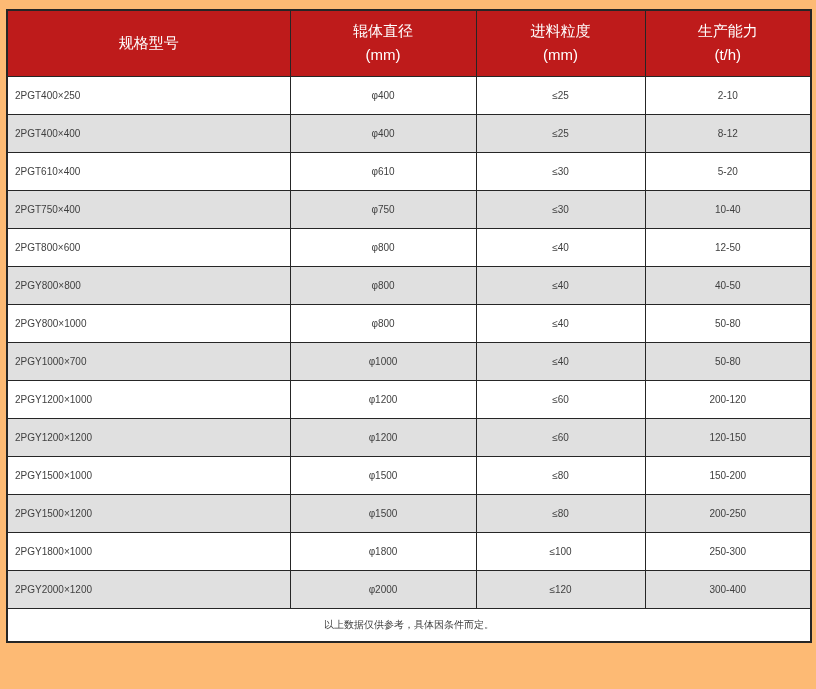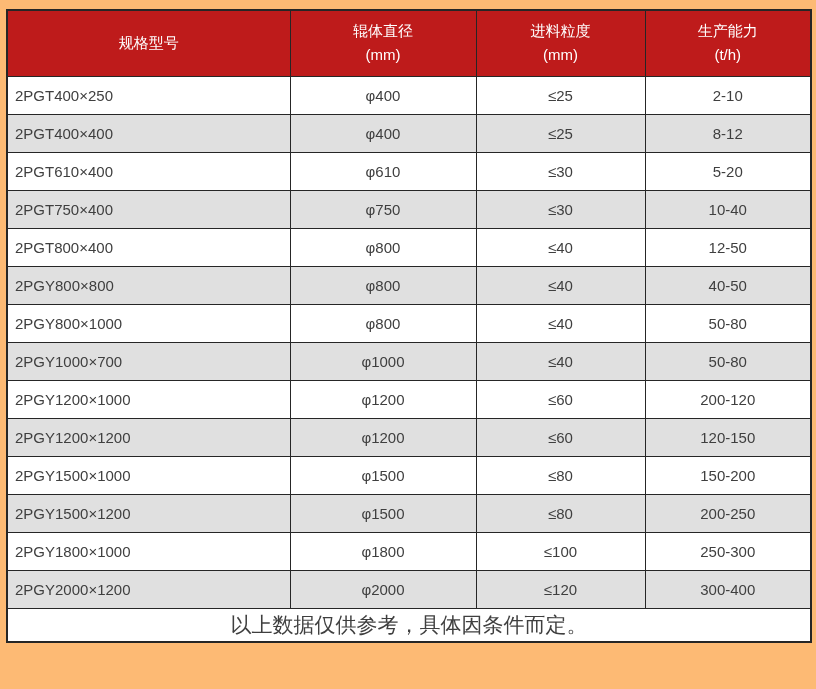--- a/index.html
+++ b/index.html
@@ -44,36 +44,36 @@
     height: 66px;
     padding: 4px 6px;
   }
   .hdr-label, .hdr-unit {
     display: block;
     line-height: 24px;
   }
   .hdr-unit:empty { display: none; }
   .spec-table tbody td {
     height: 38px;
-    font-size: 15px;
+    font-size: 10px;
     color: var(--body-text);
     text-align: center;
     padding: 0 8px;
     background: var(--row-bg);
   }
   .spec-table tbody tr:nth-child(even) td {
     background: var(--row-alt-bg);
   }
   .spec-table td.model-cell {
     text-align: left;
     padding-left: 7px;
   }
   .spec-table tfoot td {
     height: 34px;
-    font-size: 21px;
+    font-size: 10px;
     color: var(--body-text);
     text-align: center;
     background: #FFFFFF;
     padding: 0 8px;
   }
   col.c-model    { width: 283px; }
   col.c-diameter { width: 186px; }
   col.c-feed     { width: 169px; }
   col.c-capacity { width: 166px; }
 </style>
@@ -127,21 +127,21 @@
         <td>≤30</td>
         <td>5-20</td>
       </tr>
       <tr>
         <td class="model-cell">2PGT750×400</td>
         <td>φ750</td>
         <td>≤30</td>
         <td>10-40</td>
       </tr>
       <tr>
-        <td class="model-cell">2PGT800×400</td>
+        <td class="model-cell">2PGT800×600</td>
         <td>φ800</td>
         <td>≤40</td>
         <td>12-50</td>
       </tr>
       <tr>
         <td class="model-cell">2PGY800×800</td>
         <td>φ800</td>
         <td>≤40</td>
         <td>40-50</td>
       </tr>

